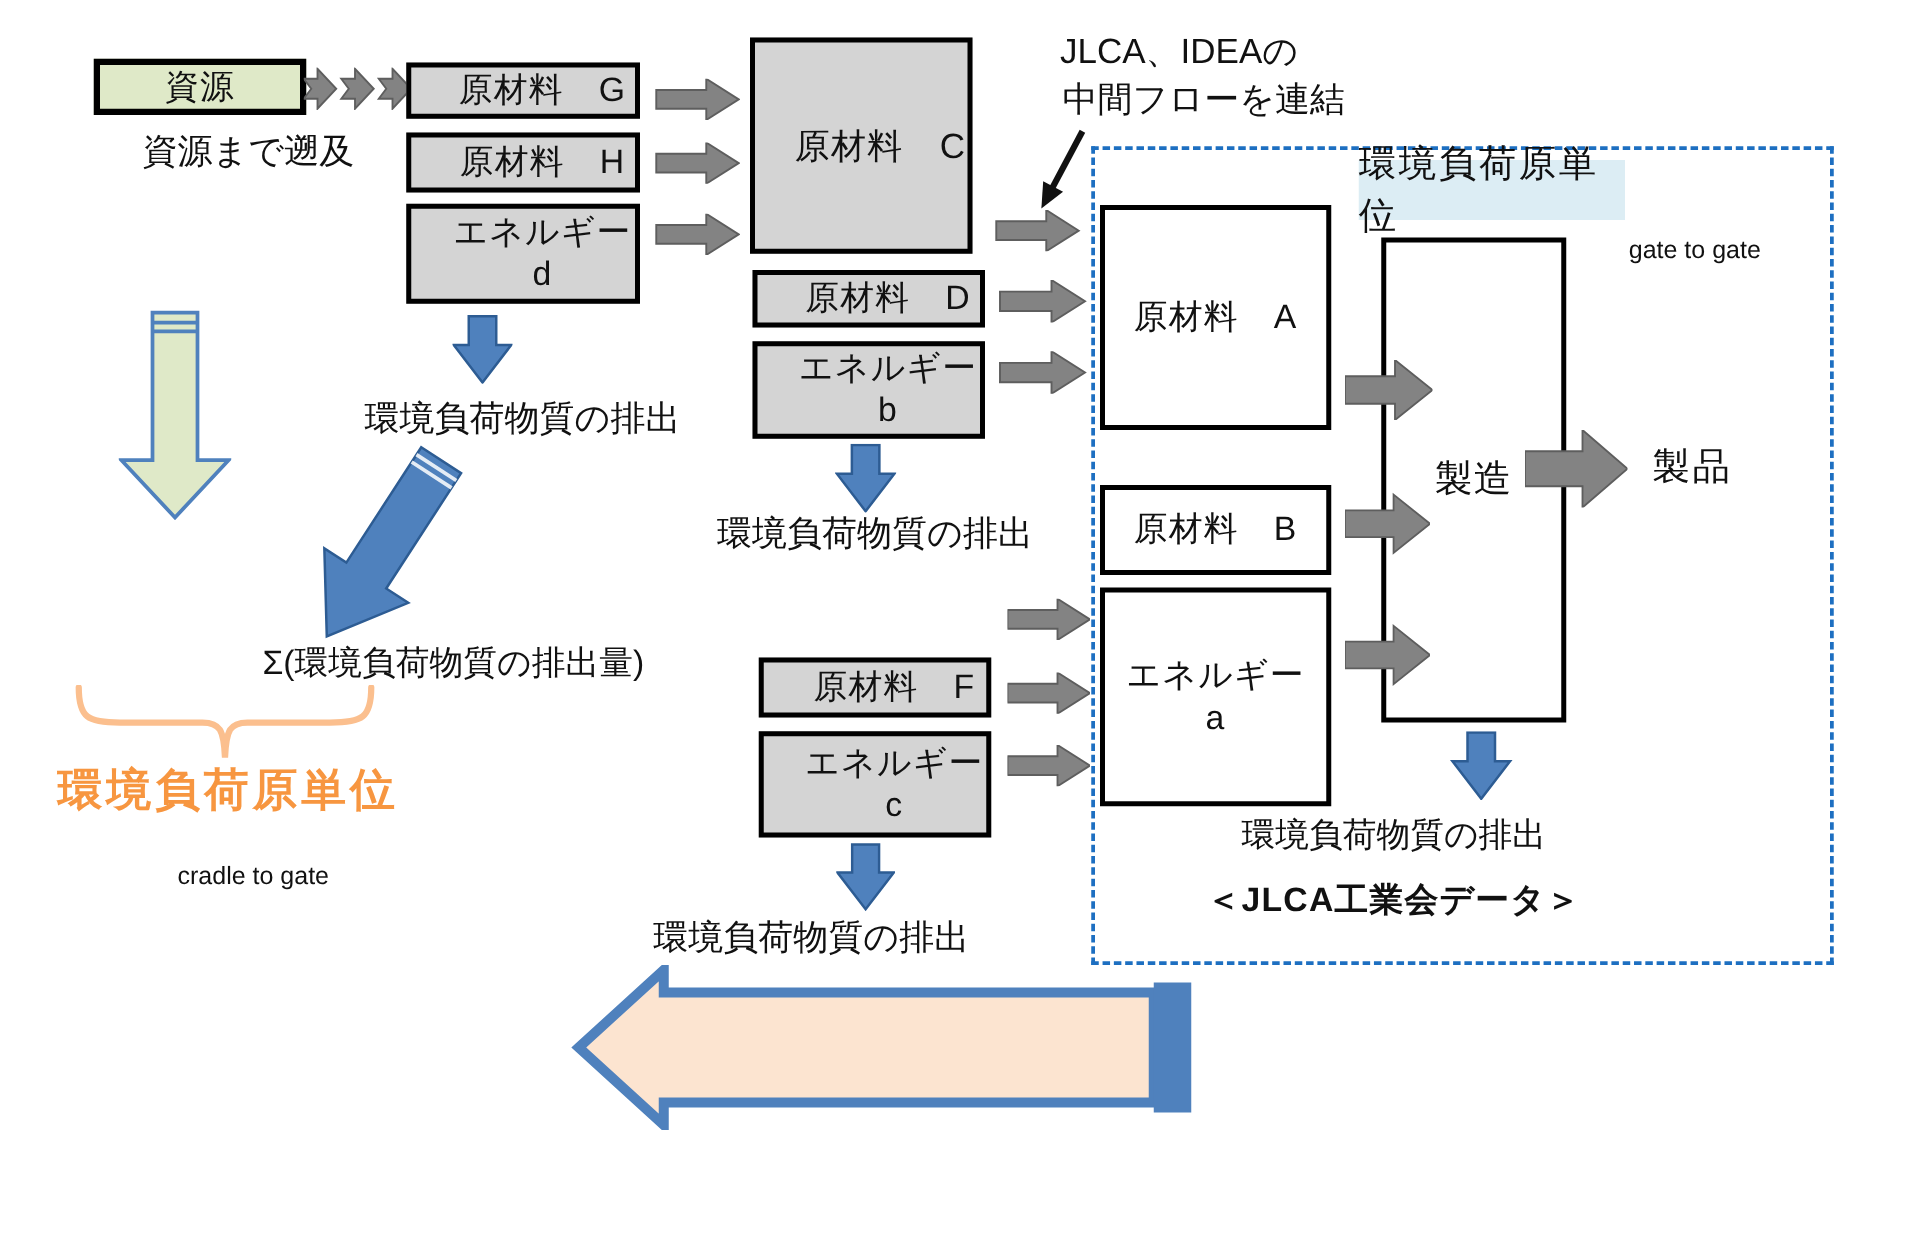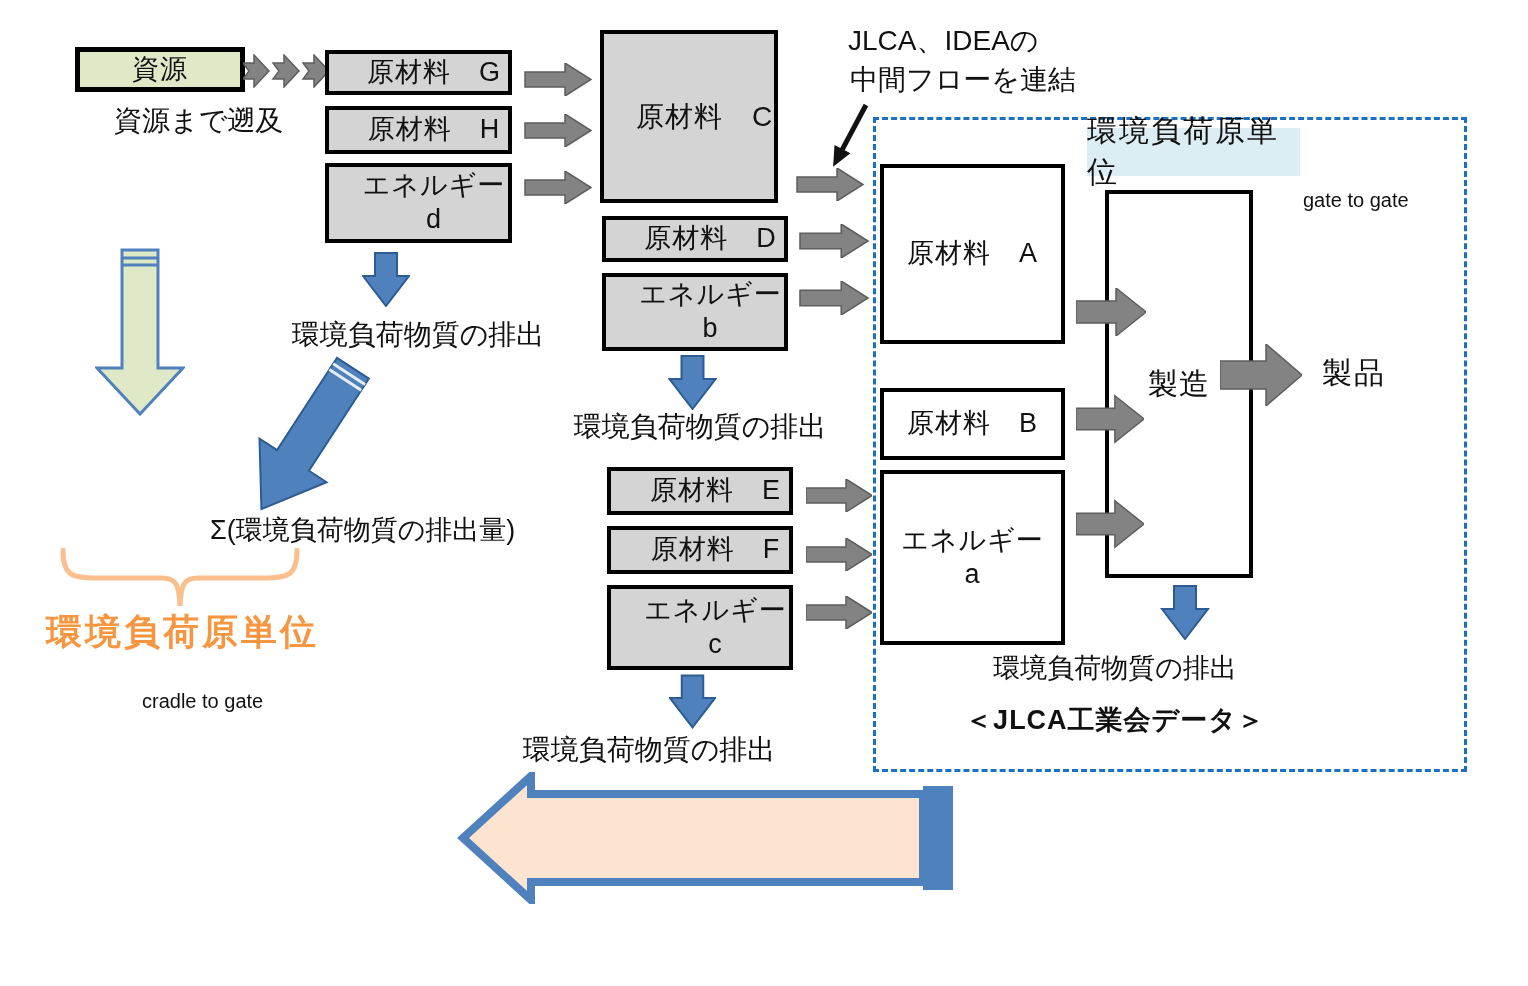--- a/index.html
+++ b/index.html
@@ -119,23 +119,20 @@
     </svg>
   <svg class="svgabs" style="left:798px;top:281px;" width="72" height="34" viewBox="0 0 66 33">
       <polygon points="0,9 40,9 40,0 66,16.5 40,33 40,24 0,24" fill="#838383" stroke="#5e5e5e" stroke-width="1.5"></polygon>
     </svg>
 
   <svg class="svgabs" style="left:668px;top:355px;" width="49" height="55" viewBox="0 0 48 55">
     <polygon points="13,1 35,1 35,24 47,24 24,54 1,24 13,24" fill="#4f81bd" stroke="#2d5c93" stroke-width="2"></polygon>
   </svg>
   <div class="t tc emission" style="left:550px;top:408px;width:300px;">環境負荷物質の排出</div>
 
-  <div class="box gray" style="left:607px;top:467px;width:186px;height:48px;">
-    <span>原材料　E</span>
-  </div>
   <div class="box gray" style="left:607px;top:526px;width:186px;height:48px;">
     <span>原材料　F</span>
   </div>
   <div class="box gray" style="left:607px;top:585px;width:186px;height:85px;">
     <span>エネルギー</span>
     <span>c</span>
   </div>
 
   <svg class="svgabs" style="left:806px;top:479px;" width="66" height="33" viewBox="0 0 66 33">
       <polygon points="0,9 40,9 40,0 66,16.5 40,33 40,24 0,24" fill="#838383" stroke="#5e5e5e" stroke-width="1.5"></polygon>

